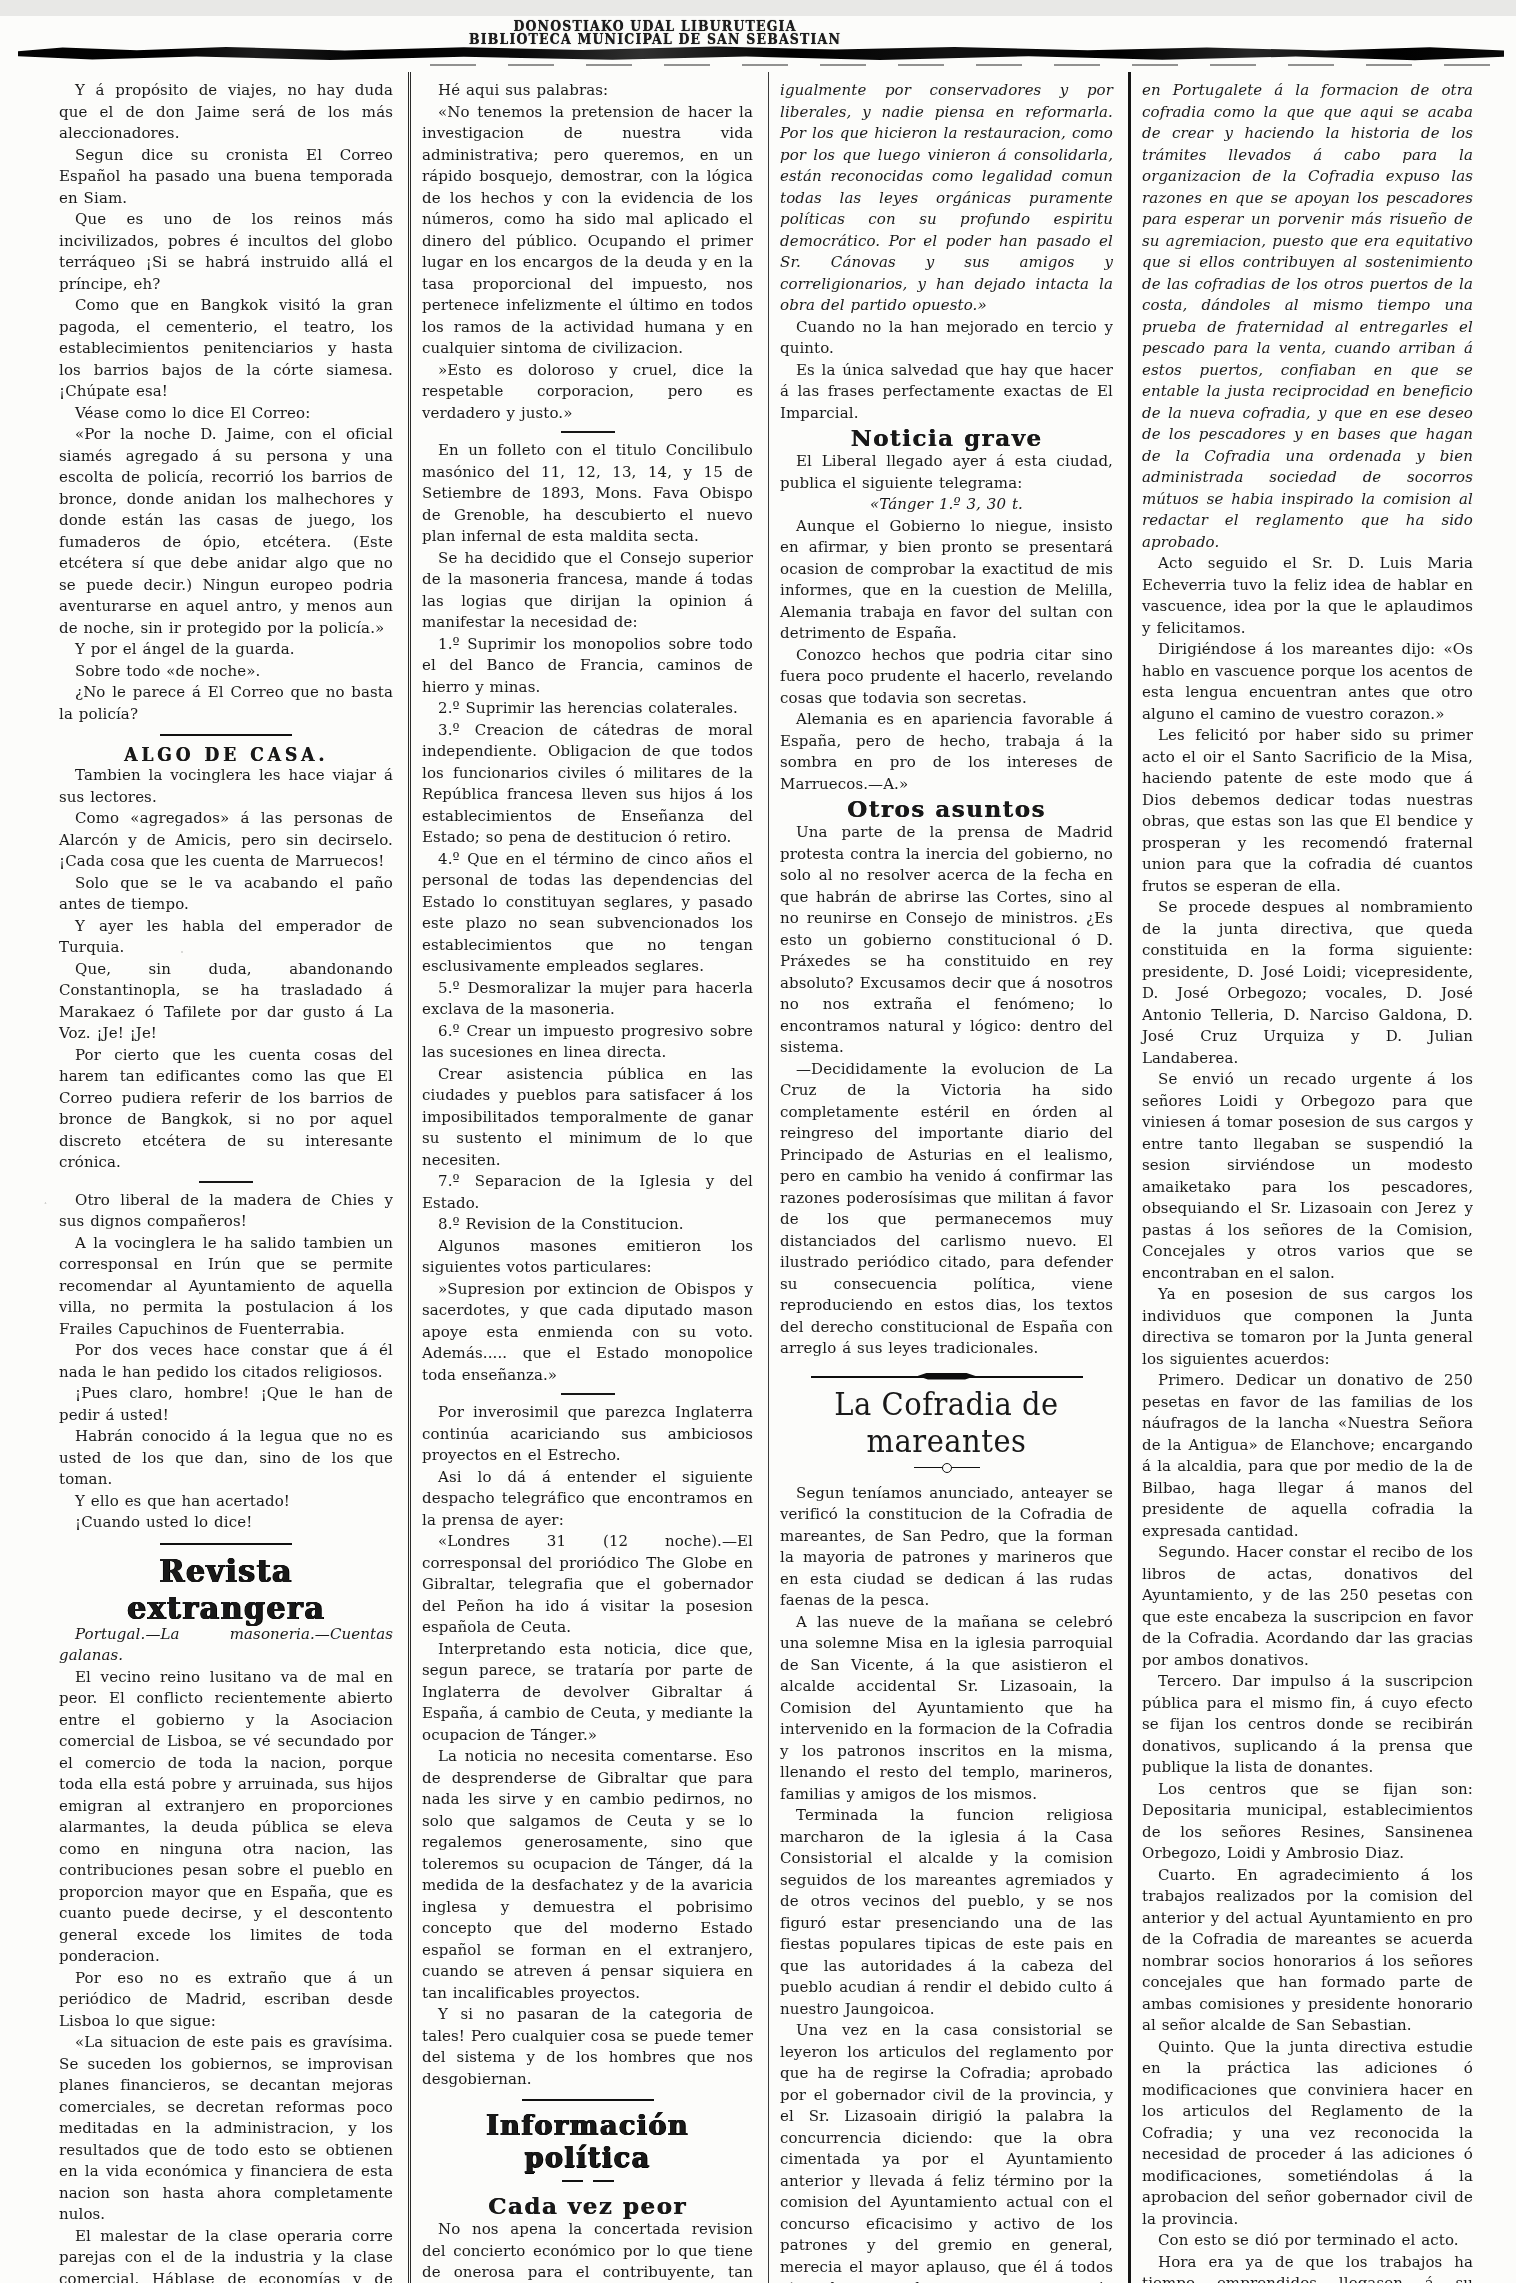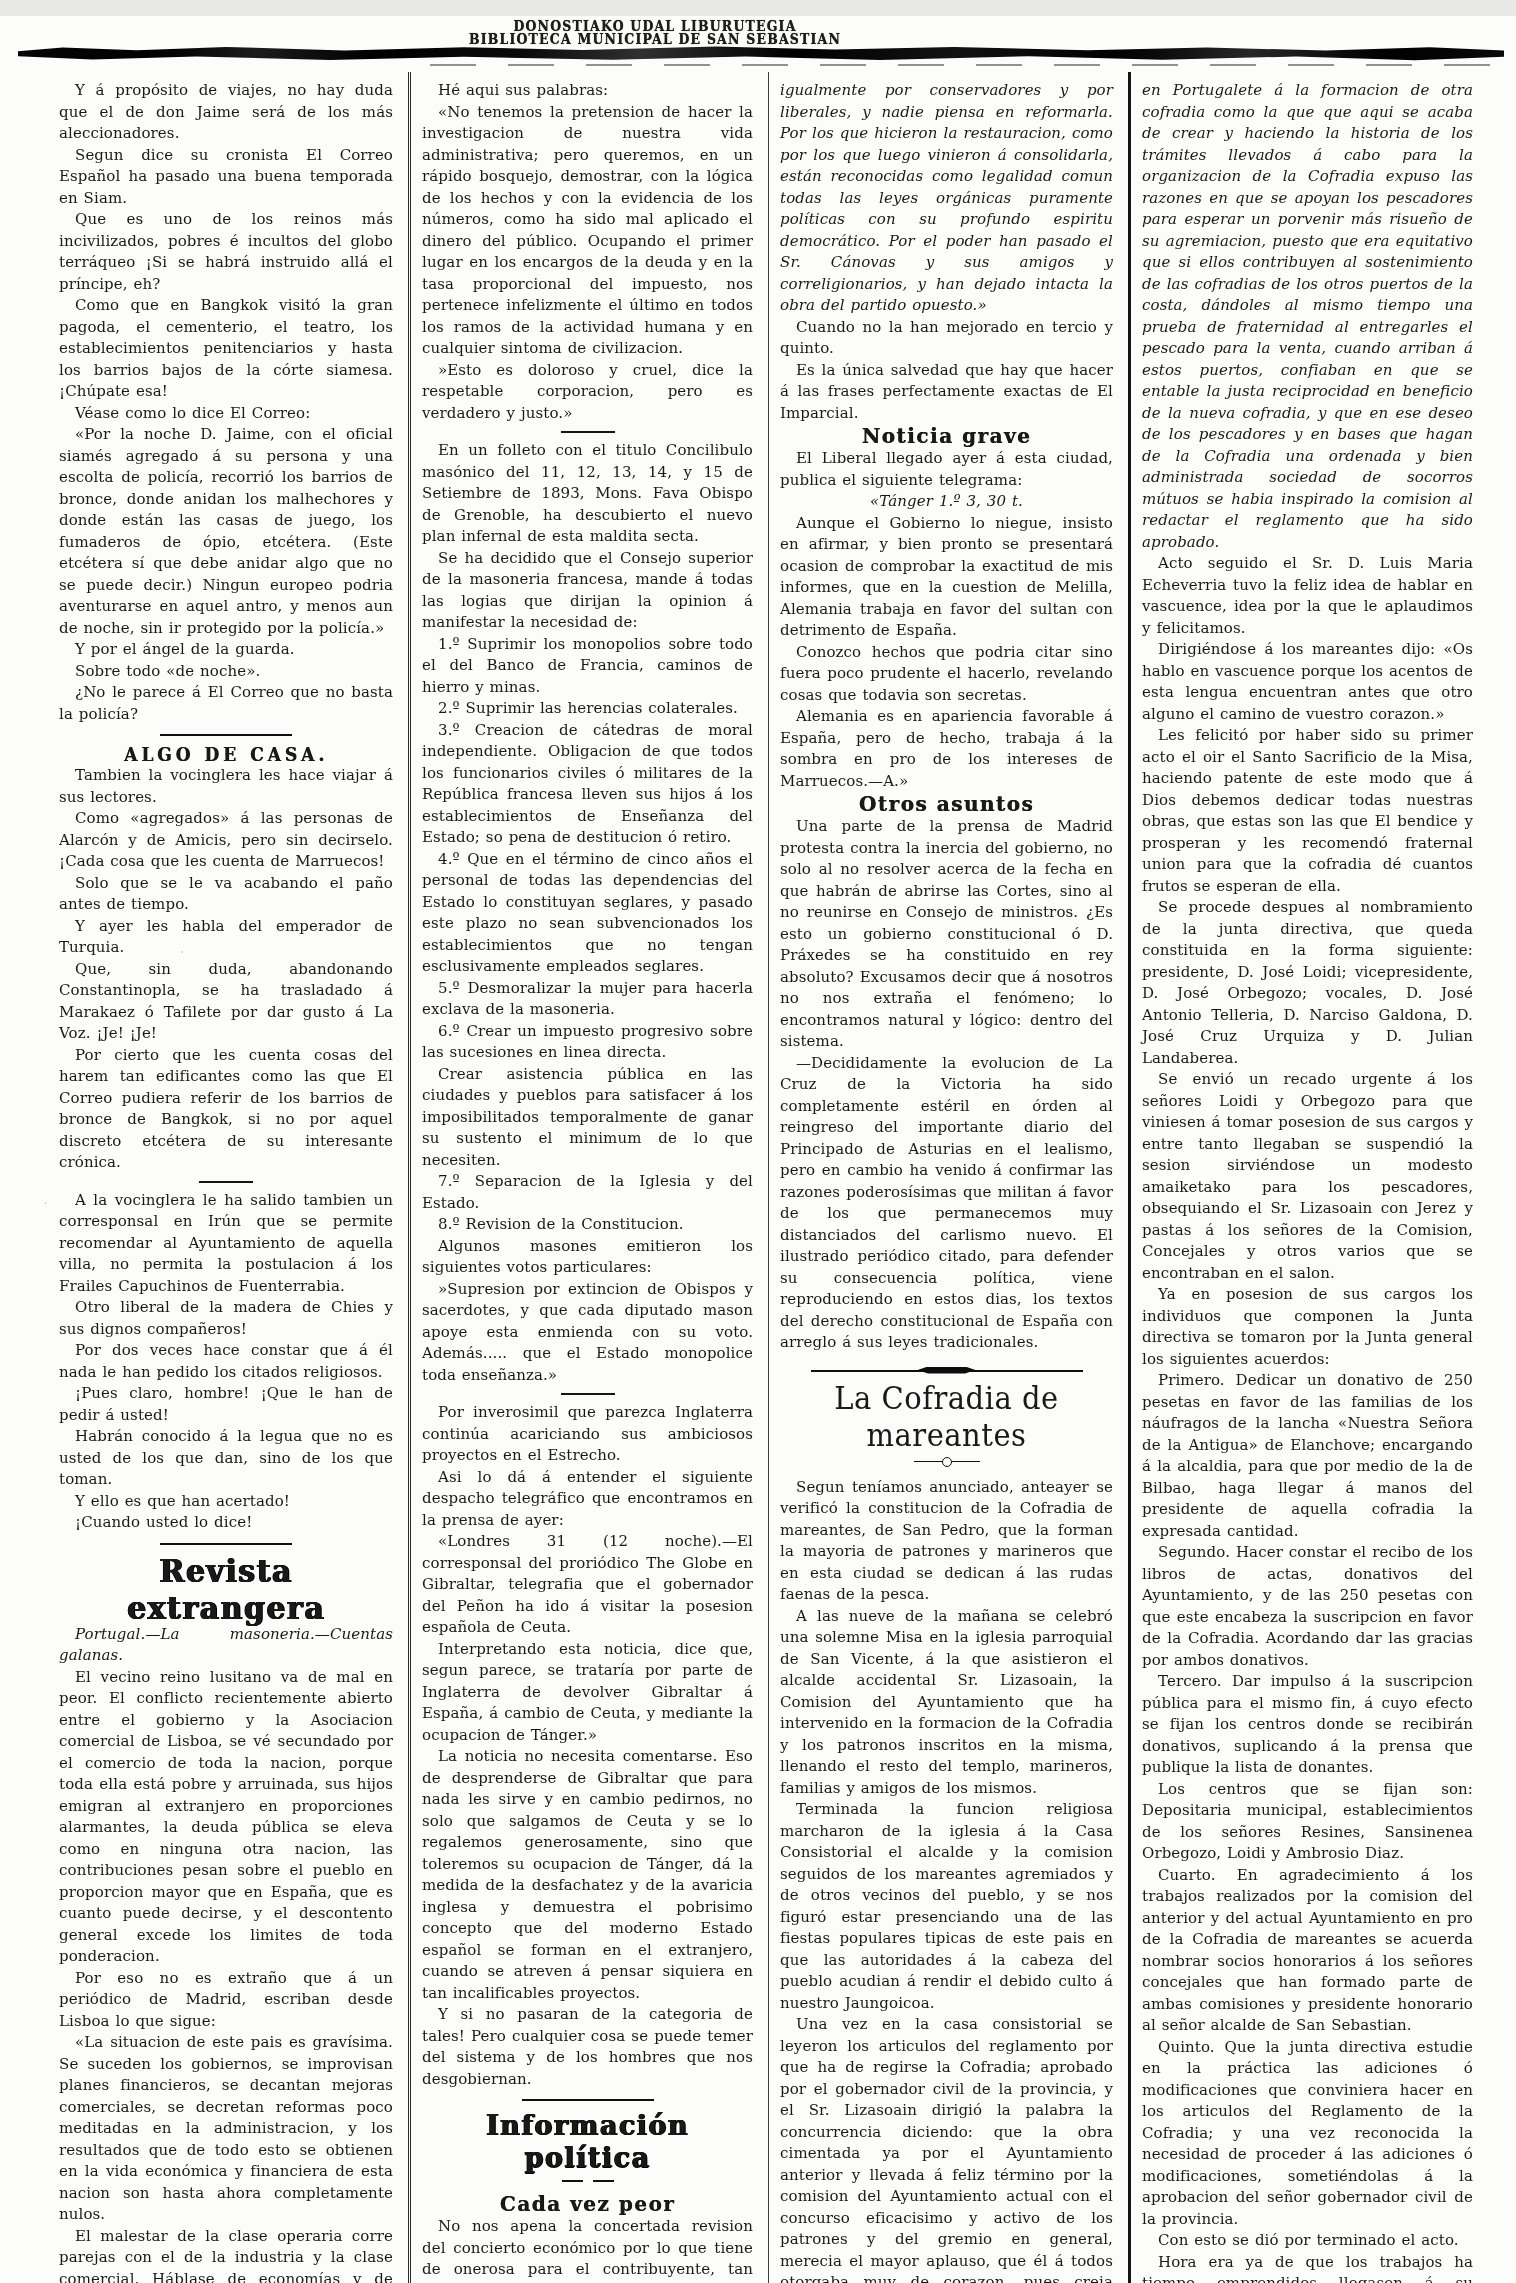--- a/index.html
+++ b/index.html
@@ -59,21 +59,21 @@
     text-align:center; font-weight:bold; font-size:17px; letter-spacing:4px;
     margin:6px 0 8px; transform:scaleY(1.05); text-shadow:.5px 0 0 #111;
   }
   .h-black {
     text-align:center; font-weight:bold; font-size:30px; letter-spacing:1.5px;
     margin:10px 0 6px; text-shadow:1px 0 0 #000, -0.5px 0 0 #000, 0 .5px 0 #000;
     transform:scaleY(1.06);
   }
   .h-black.small { font-size:27px; }
   .h-sub {
-    text-align:center; font-weight:bold; font-size:20px; letter-spacing:1.5px;
+    text-align:center; font-weight:bold; font-size:23px; letter-spacing:1.5px;
     margin:10px 0 7px; text-shadow:.4px 0 0 #111;
   }
   .h-large {
     text-align:center; font-weight:500; font-size:29px; letter-spacing:.5px;
     margin:12px 0 2px; transform:scaleY(1.08);
   }
 
   .rule { height:0; border-top:2.5px solid #101010; width:132px; margin:9px auto; }
   .rule-tiny { height:0; border-top:2px solid #161616; width:54px; margin:7px auto; }
   .rule-fancy { position:relative; height:7px; margin:13px auto 9px; width:272px; }
@@ -117,22 +117,22 @@
         <p class="p">¿No le parece á El Correo que no basta la policía?</p>
         <div class="rule"></div>
         <h3 class="h-caps">ALGO DE CASA.</h3>
         <p class="p">Tambien la vocinglera les hace viajar á sus lectores.</p>
         <p class="p">Como «agregados» á las personas de Alarcón y de Amicis, pero sin decirselo. ¡Cada cosa que les cuenta de Marruecos!</p>
         <p class="p">Solo que se le va acabando el paño antes de tiempo.</p>
         <p class="p">Y ayer les habla del emperador de Turquia.</p>
         <p class="p">Que, sin duda, abandonando Constantinopla, se ha trasladado á Marakaez ó Tafilete por dar gusto á La Voz. ¡Je! ¡Je!</p>
         <p class="p">Por cierto que les cuenta cosas del harem tan edificantes como las que El Correo pudiera referir de los barrios de bronce de Bangkok, si no por aquel discreto etcétera de su interesante crónica.</p>
         <div class="rule-tiny"></div>
+        <p class="p">Otro liberal de la madera de Chies y sus dignos compañeros!</p>
         <p class="p">A la vocinglera le ha salido tambien un corresponsal en Irún que se permite recomendar al Ayuntamiento de aquella villa, no permita la postulacion á los Frailes Capuchinos de Fuenterrabia.</p>
-        <p class="p">Otro liberal de la madera de Chies y sus dignos compañeros!</p>
         <p class="p">Por dos veces hace constar que á él nada le han pedido los citados religiosos.</p>
         <p class="p">¡Pues claro, hombre! ¡Que le han de pedir á usted!</p>
         <p class="p">Habrán conocido á la legua que no es usted de los que dan, sino de los que toman.</p>
         <p class="p">Y ello es que han acertado!</p>
         <p class="p">¡Cuando usted lo dice!</p>
         <div class="rule"></div>
         <h2 class="h-black">Revista extrangera</h2>
         <p class="lede">Portugal.—La masoneria.—Cuentas galanas.</p>
         <p class="p">El vecino reino lusitano va de mal en peor. El conflicto recientemente abierto entre el gobierno y la Asociacion comercial de Lisboa, se vé secundado por el comercio de toda la nacion, porque toda ella está pobre y arruinada, sus hijos emigran al extranjero en proporciones alarmantes, la deuda pública se eleva como en ninguna otra nacion, las contribuciones pesan sobre el pueblo en proporcion mayor que en España, que es cuanto puede decirse, y el descontento general excede los limites de toda ponderacion.</p>
         <p class="p">Por eso no es extraño que á un periódico de Madrid, escriban desde Lisboa lo que sigue:</p>

